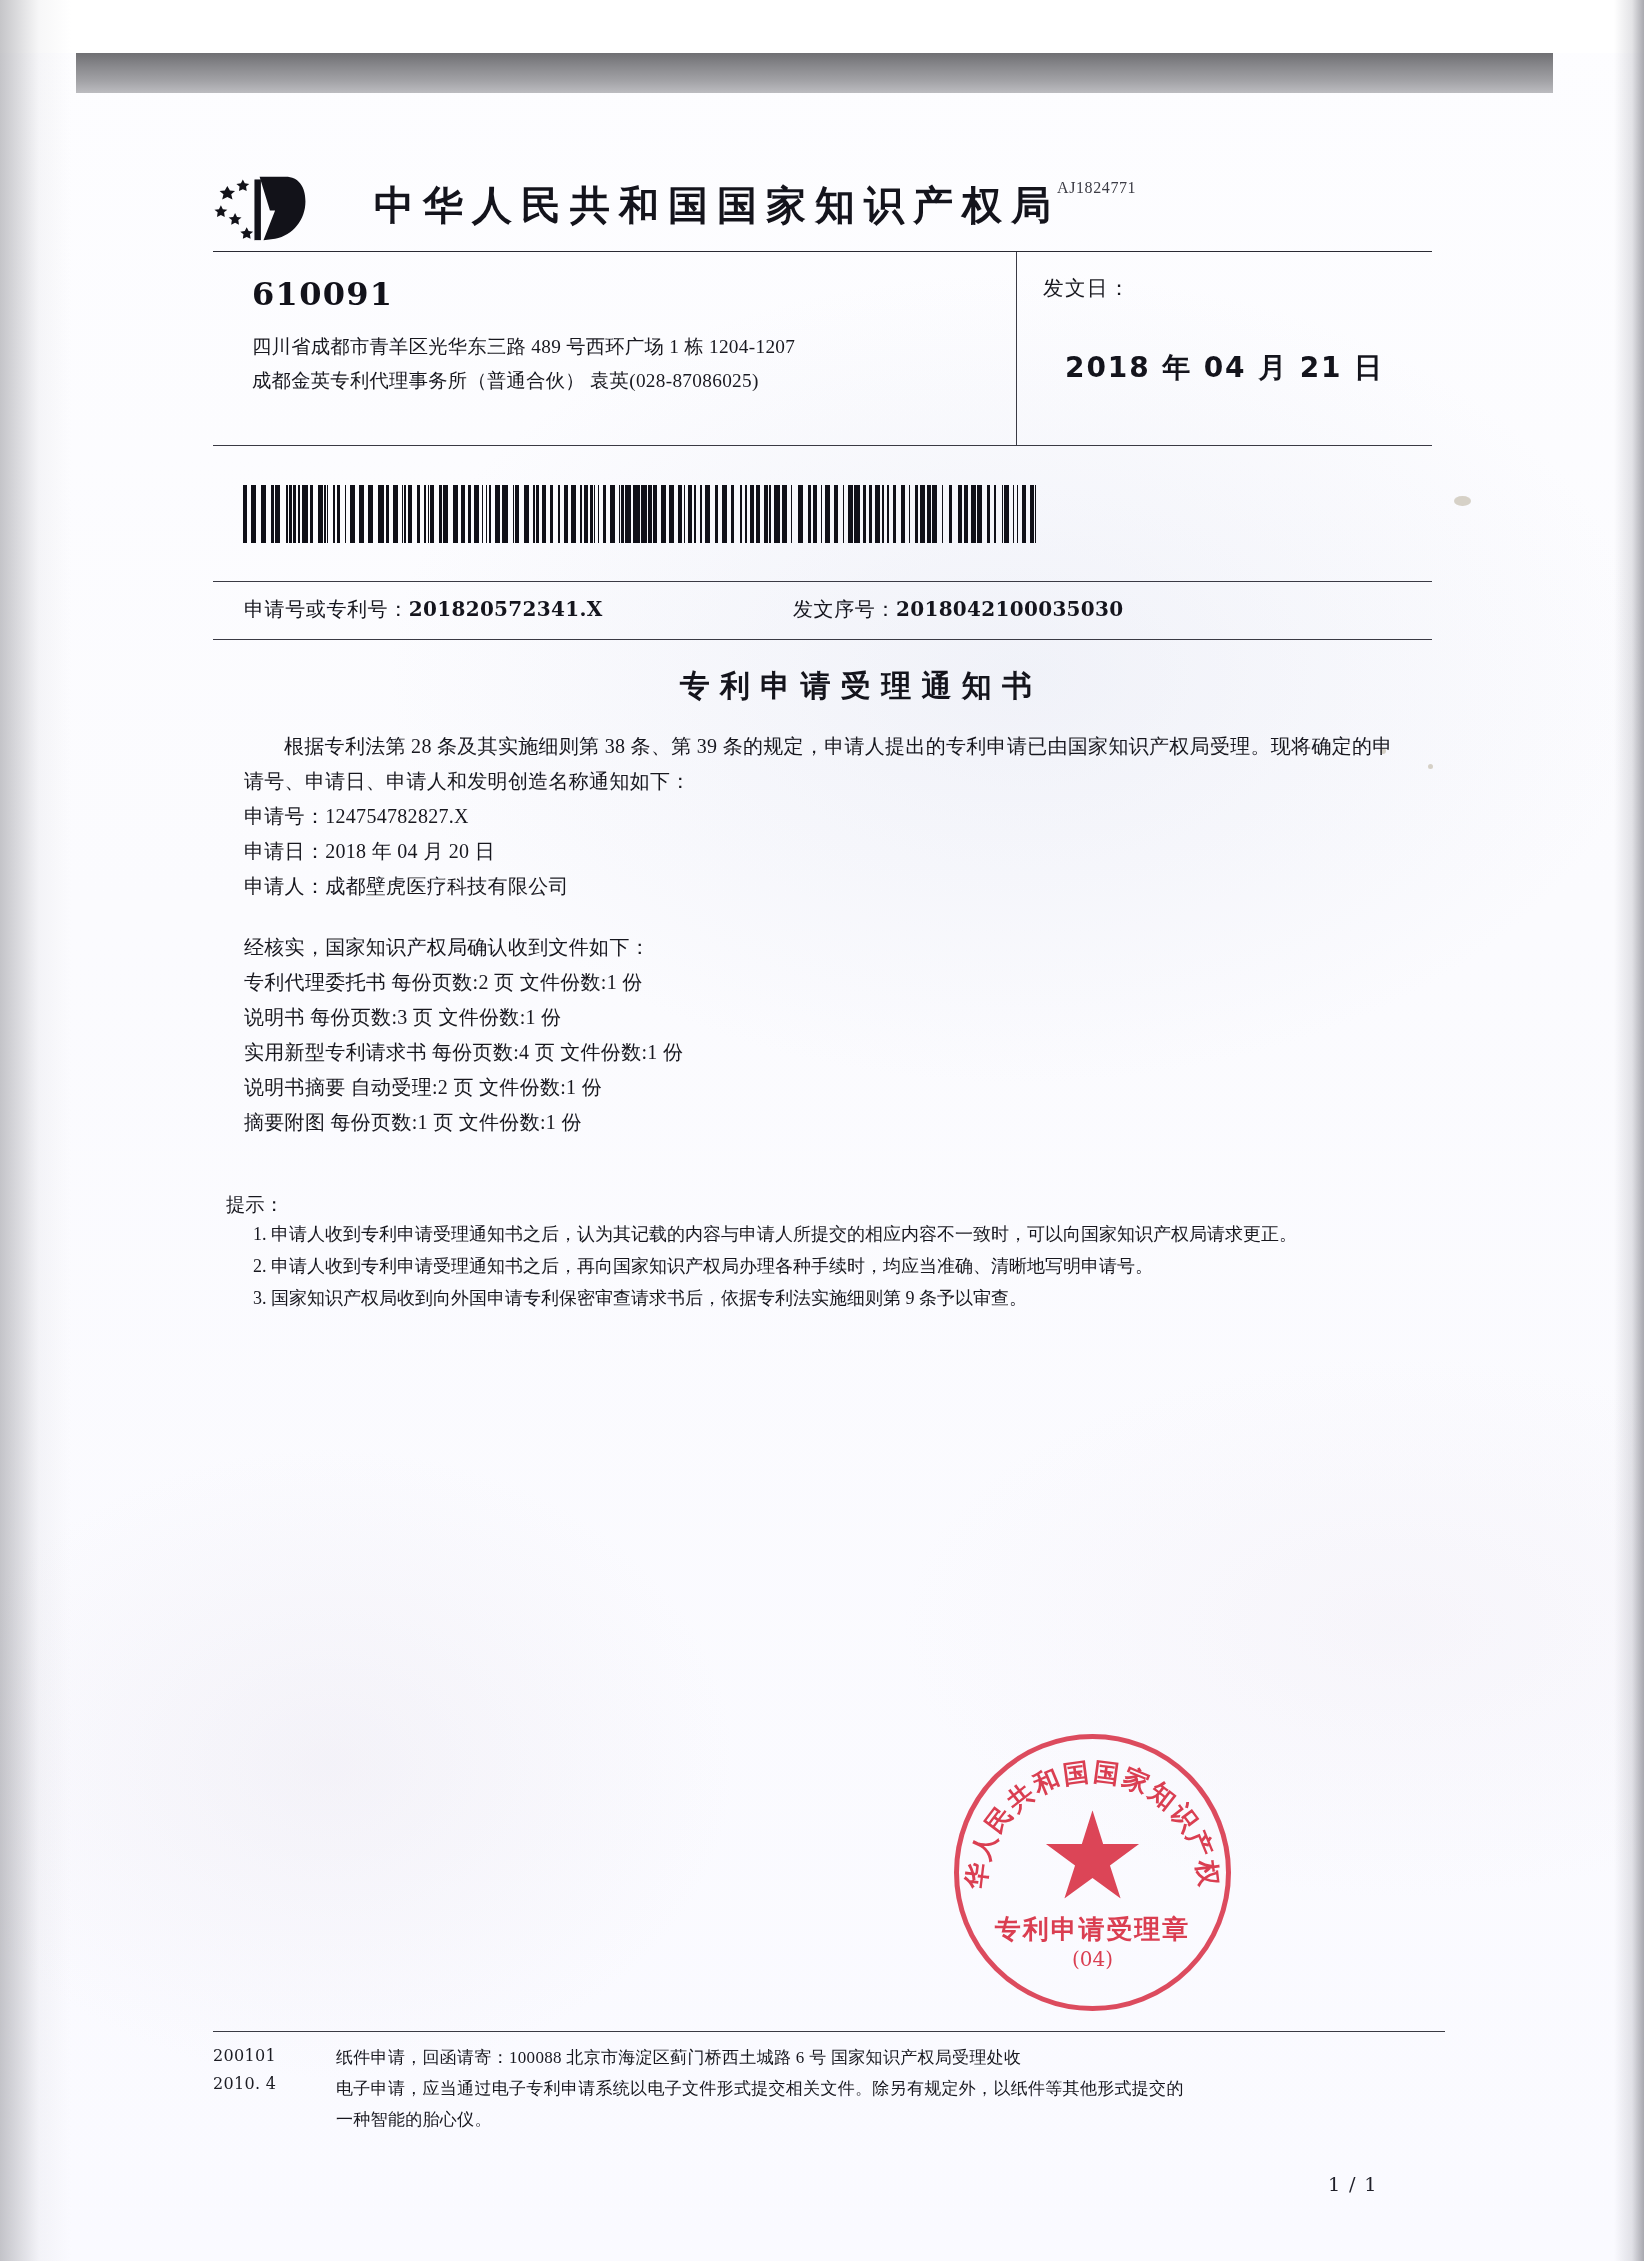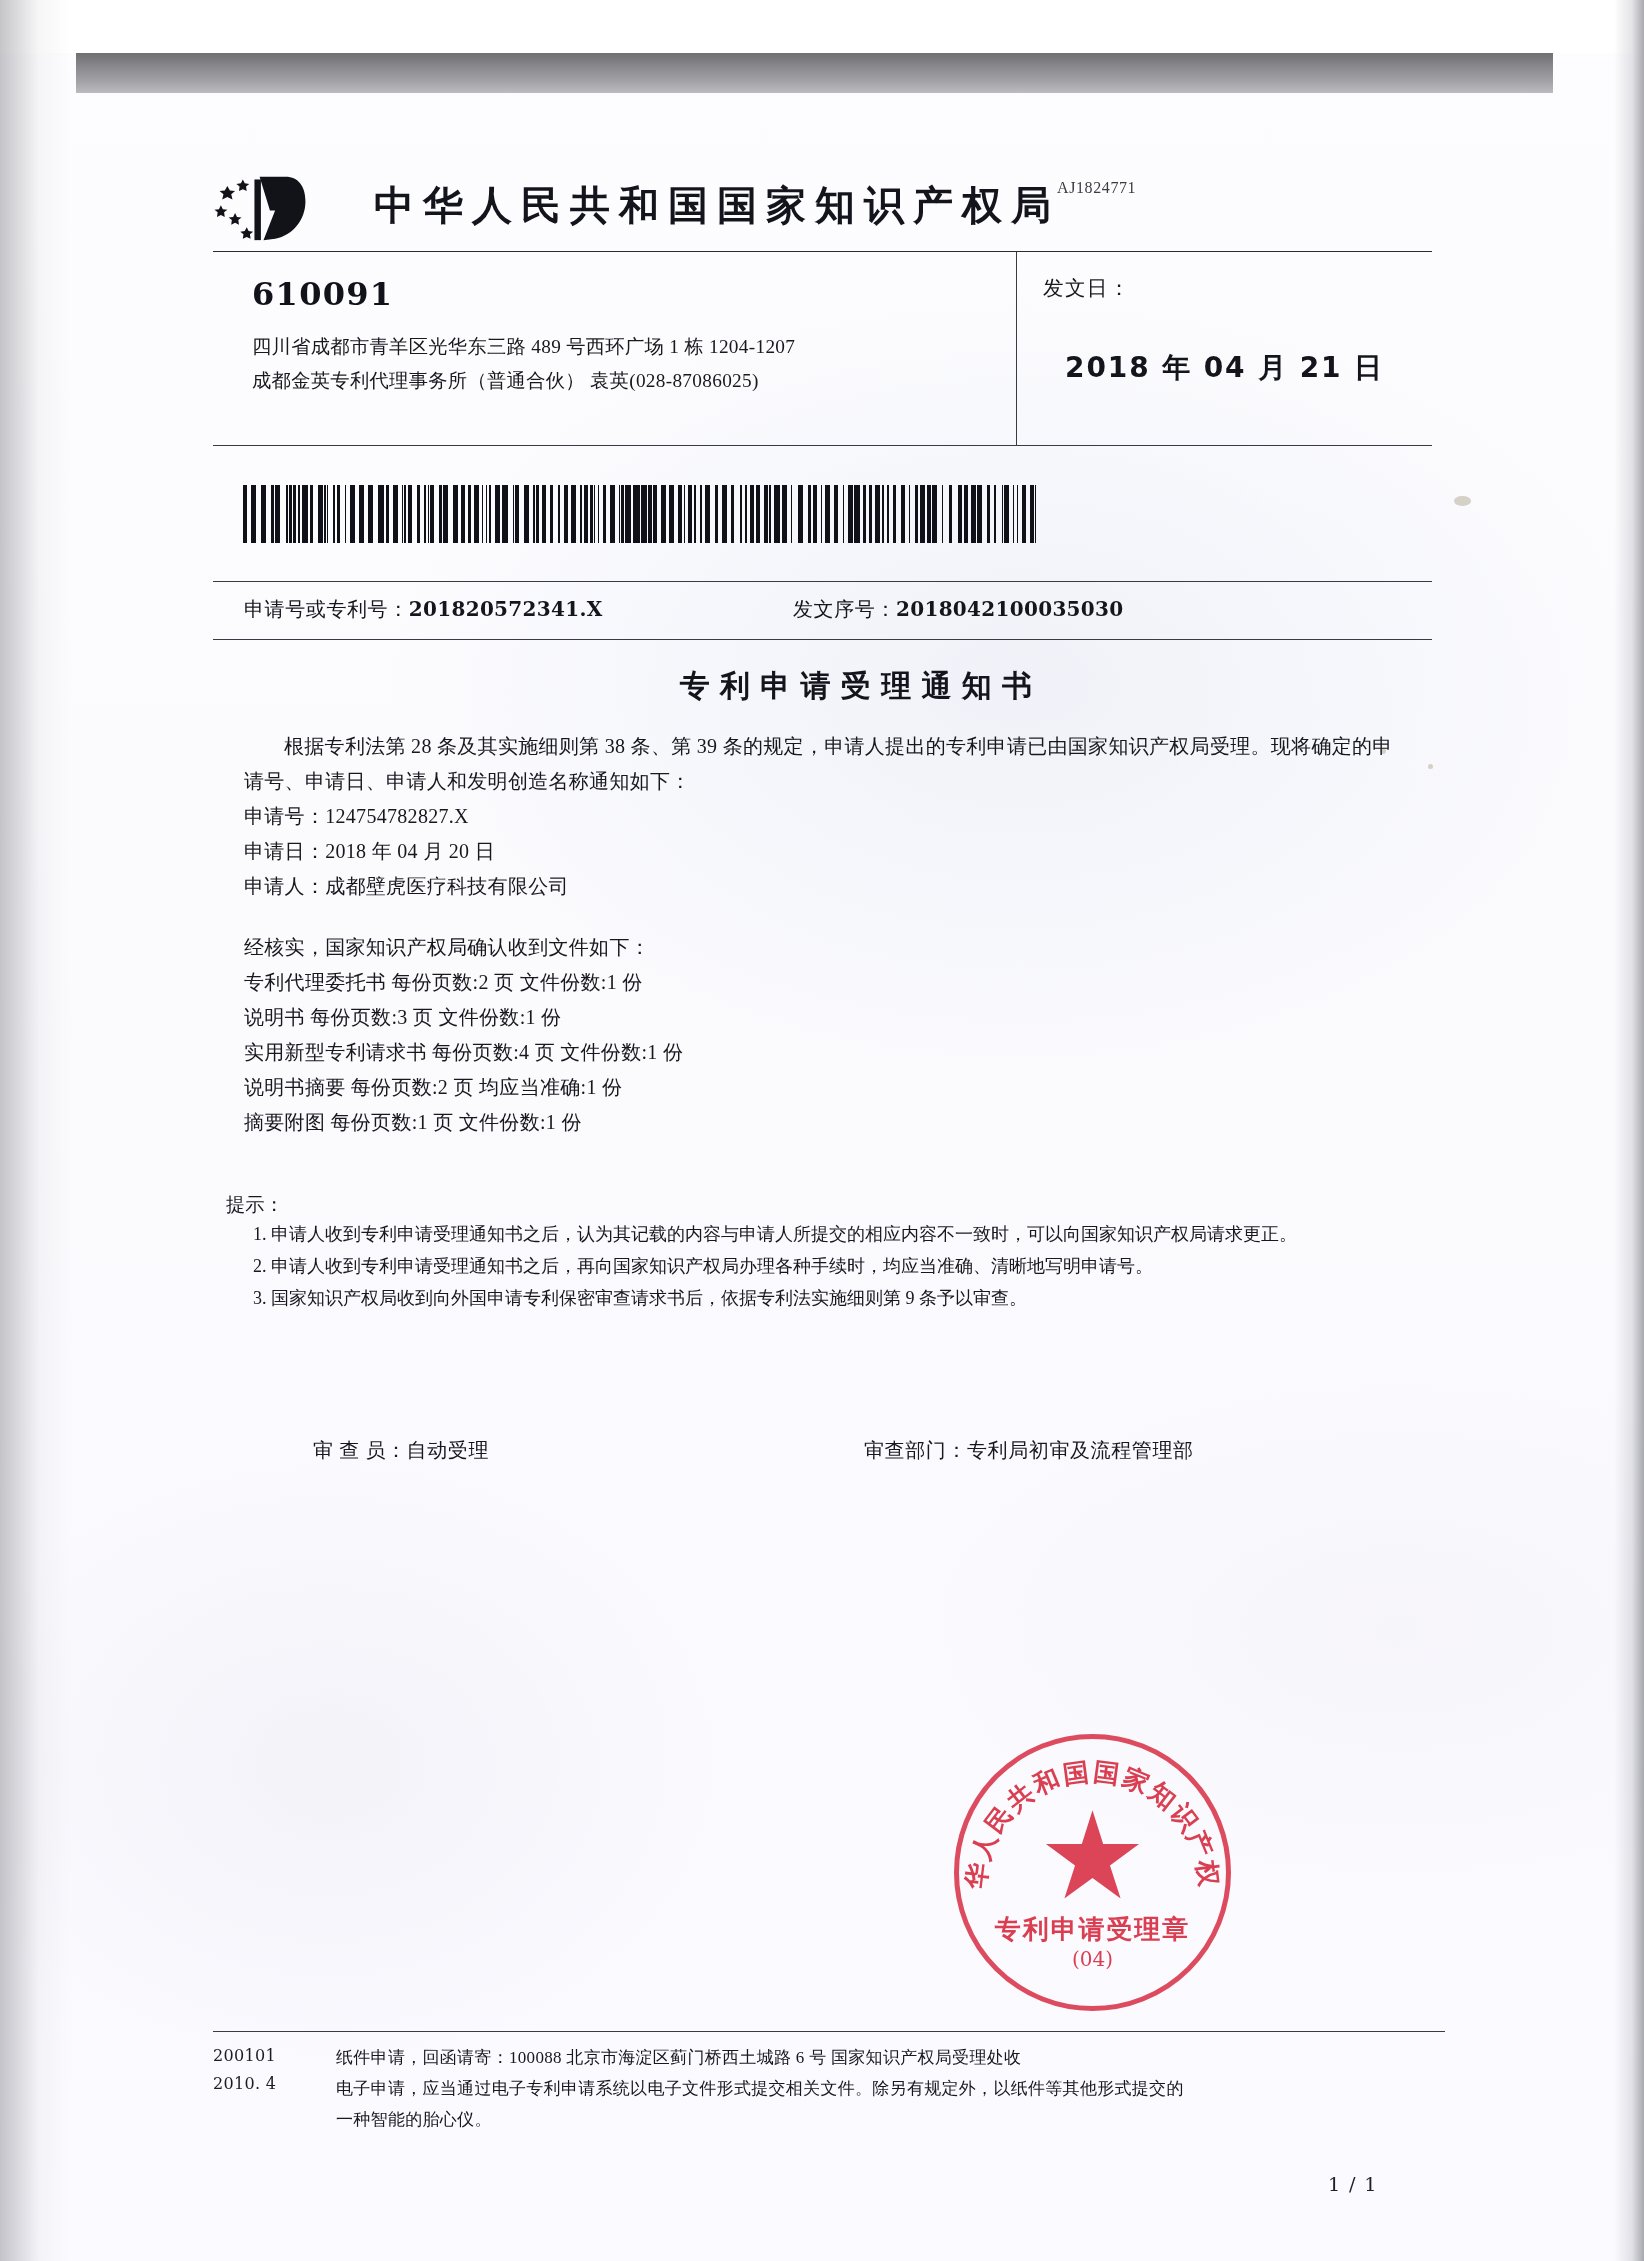--- a/index.html
+++ b/index.html
@@ -694,39 +694,31 @@
     <div class="body-text">
       <span class="indent">根据专利法第 28 条及其实施细则第 38 条、第 39 条的规定，申请人提出的专利申请已由国家知识产权局受理。现将确定的申请号、申请日、申请人和发明创造名称通知如下：</span>
       <span class="kv">申请号：124754782827.X</span>
       <span class="kv">申请日：2018 年 04 月 20 日</span>
       <span class="kv">申请人：成都壁虎医疗科技有限公司</span>
       <div class="gap-sm"></div>
       <span class="kv">经核实，国家知识产权局确认收到文件如下：</span>
       <span class="kv">专利代理委托书 每份页数:2 页  文件份数:1 份</span>
       <span class="kv">说明书 每份页数:3 页  文件份数:1 份</span>
       <span class="kv">实用新型专利请求书 每份页数:4 页  文件份数:1 份</span>
-      <span class="kv">说明书摘要 每份页数:2 页  均应当准确:1 份</span>
+      <span class="kv">说明书摘要 自动受理:2 页  文件份数:1 份</span>
       <span class="kv">摘要附图 每份页数:1 页  文件份数:1 份</span>
     </div>
 
     <div class="gap-md"></div>
 
     <div class="tips-title">提示：</div>
     <div class="tip">1. 申请人收到专利申请受理通知书之后，认为其记载的内容与申请人所提交的相应内容不一致时，可以向国家知识产权局请求更正。</div>
     <div class="tip">2. 申请人收到专利申请受理通知书之后，再向国家知识产权局办理各种手续时，均应当准确、清晰地写明申请号。</div>
     <div class="tip">3. 国家知识产权局收到向外国申请专利保密审查请求书后，依据专利法实施细则第 9 条予以审查。</div>
 
-    <div class="sig-row">
-      <div class="sig-examiner">
-        <span>审 查 员：</span><span>自动受理</span>
-      </div>
-      <div class="sig-dept">
-        <span>审查部门：</span><span>专利局初审及流程管理部</span>
-      </div>
-    </div>
   </div>
 
   <div class="seal">
     <div class="seal-ring"></div>
     <svg class="seal-arc" viewBox="0 0 430 430" aria-hidden="true">
       <defs>
         <path id="arcpath" d="M 48,240 A 167,167 0 1 1 382,240" fill="none"></path>
       </defs>
       <text>
         <textPath href="#arcpath" startOffset="50%" text-anchor="middle" id="arcText">中华人民共和国国家知识产权局</textPath>

